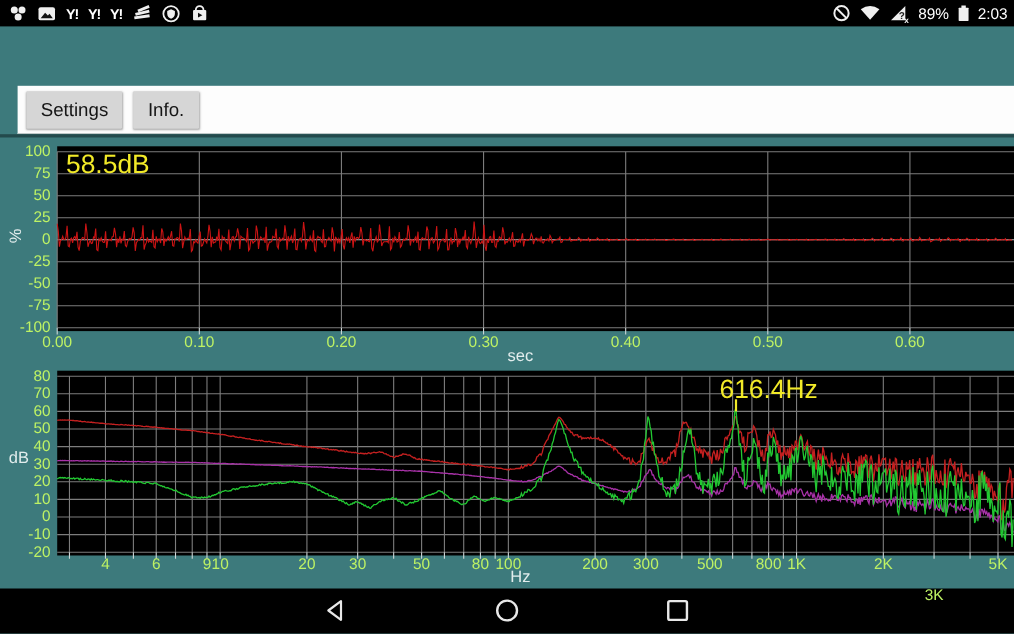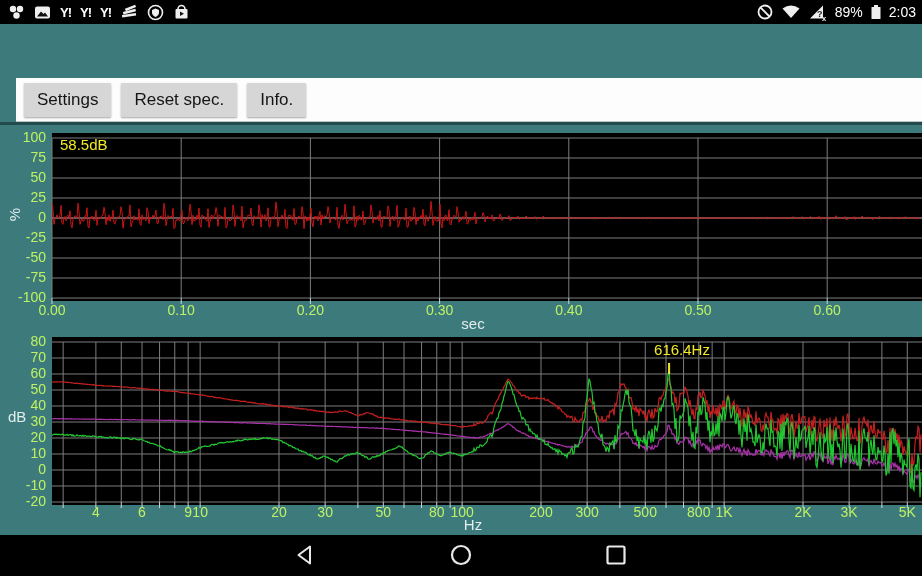--- a/index.html
+++ b/index.html
@@ -29,21 +29,21 @@
     border-bottom:1px solid #b9c4c4;}
   .btn{background:#d6d6d6;border:none;border-radius:1px;color:#151515;font-size:17px;
     padding:7px 13px;font-family:inherit;box-shadow:0 1px 2px rgba(0,0,0,0.35);}
   
   .chartarea{position:absolute;left:0;top:122px;width:922px;height:413px;background:#3d7a7c;
     border-top:3px solid #234a4c;box-sizing:border-box;}
   .plot{position:absolute;width:870px;height:168px;background:#000;overflow:visible;}
   #wave-plot{left:52px;top:133px;}
   #spec-plot{left:52px;top:337px;}
   .plot svg{position:absolute;left:0;top:0;overflow:visible;}
-  .annot{position:absolute;color:#f2ea28;font-size:15px;white-space:nowrap;text-align:center;}
+  .annot{position:absolute;color:#f2ea28;font-size:24px;white-space:nowrap;text-align:center;}
   #wave-annot{left:8px;top:3px;}
   #spec-annot{top:4px;}
   .tick{position:absolute;font-size:14px;color:#bef264;white-space:nowrap;}
   .tick.r{text-align:right;}
   .tick.c{text-align:center;}
   .unit{position:absolute;font-size:15px;color:#e2eded;}
   #wave-yunit{left:8px;top:206px;transform:rotate(-90deg);}
   #wave-xunit{left:443px;top:315px;width:60px;text-align:center;}
   #spec-yunit{left:8px;top:408px;}
   #spec-xunit{left:445px;top:516px;width:56px;text-align:center;}
@@ -124,21 +124,20 @@
             <rect x="1.5" y="4" width="9" height="12" rx="0.5" fill="#efefef"></rect>
           </svg>
       </span>
       <span class="sb-text">2:03</span>
     </div>
   </div>
 
 
   <div class="toolbar">
     <button class="btn">Settings</button>
-    <button class="btn">Reset spec.</button>
     <button class="btn">Info.</button>
   </div>
 
   <div class="chartarea"></div>
 
   <div class="plot" id="wave-plot">
     <svg id="wave-svg" width="870" height="174">
         <line x1="0" y1="5" x2="870" y2="5" stroke="#7d7d7d" stroke-width="1"></line>
         <line x1="0" y1="25" x2="870" y2="25" stroke="#7d7d7d" stroke-width="1"></line>
         <line x1="0" y1="45" x2="870" y2="45" stroke="#7d7d7d" stroke-width="1"></line>
@@ -300,15 +299,15 @@
     <div class="tick c" style="left: 300.149px; top: 504px; width: 50px;">30</div>
     <div class="tick c" style="left: 358.273px; top: 504px; width: 50px;">50</div>
     <div class="tick c" style="left: 411.753px; top: 504px; width: 50px;">80</div>
     <div class="tick c" style="left: 437.143px; top: 504px; width: 50px;">100</div>
     <div class="tick c" style="left: 516.013px; top: 504px; width: 50px;">200</div>
     <div class="tick c" style="left: 562.149px; top: 504px; width: 50px;">300</div>
     <div class="tick c" style="left: 620.273px; top: 504px; width: 50px;">500</div>
     <div class="tick c" style="left: 673.753px; top: 504px; width: 50px;">800</div>
     <div class="tick c" style="left: 699.143px; top: 504px; width: 50px;">1K</div>
     <div class="tick c" style="left: 778.013px; top: 504px; width: 50px;">2K</div>
-    <div class="tick c" style="left: 824.149px; top: 504px; width: 50px;">3K</div>
+    <div class="tick c" style="left: 824.149px; top: 532px; width: 50px;">3K</div>
     <div class="tick c" style="left: 882.273px; top: 504px; width: 50px;">5K</div>
   </div>
 
 </body></html>

